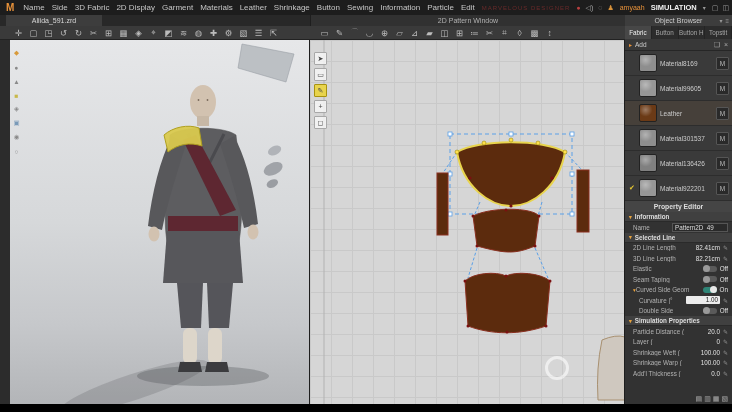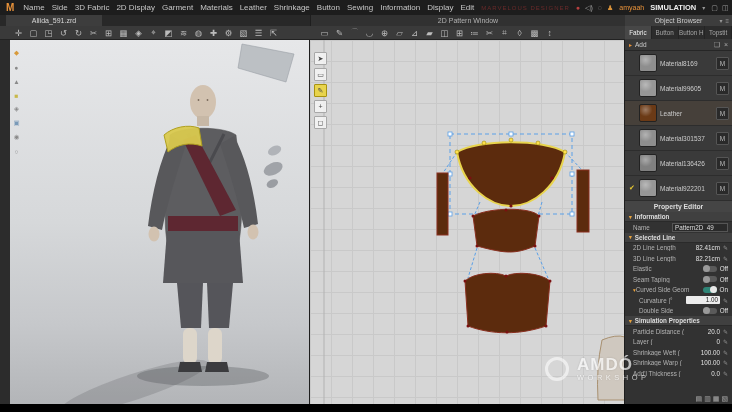--- a/index.html
+++ b/index.html
@@ -112,21 +112,21 @@
         <span class="menu-item">Side</span>
         <span class="menu-item">3D Fabric</span>
         <span class="menu-item">2D Display</span>
         <span class="menu-item">Garment</span>
         <span class="menu-item">Materials</span>
         <span class="menu-item">Leather</span>
         <span class="menu-item">Shrinkage</span>
         <span class="menu-item">Button</span>
         <span class="menu-item">Sewing</span>
         <span class="menu-item">Information</span>
-        <span class="menu-item">Display</span>
+        <span class="menu-item">Particle</span>
         <span class="menu-item">Edit</span>
       </span>
     <span id="mb-right">
       <span id="faint-title">MARVELOUS DESIGNER</span>
       <span id="mb-icons" style="display:flex;gap:5px;align-items:center;">
           <span class="mb-icon" style="color: rgb(184, 64, 64);">●</span>
           <span class="mb-icon" style="color: rgb(168, 168, 168);">◁)</span>
           <span class="mb-icon" style="color: rgb(168, 168, 168);">◌</span>
           <span class="mb-icon" style="color: rgb(216, 146, 58);">♟</span>
         </span>
@@ -479,19 +479,15 @@
         <span class="mb-icon">▤</span>
         <span class="mb-icon">▥</span>
         <span class="mb-icon">▦</span>
         <span class="mb-icon">▧</span>
       </div>
   </div>
 
   <div id="bottombar"></div>
   <div id="watermark">
     <div id="wm-ring"></div>
-    <div id="wm-text">
-      <span id="wm-line1">AMDÓ</span>
-      <span id="wm-line2">WORKSHOP</span>
-    </div>
   </div>
 
 </div>
 
 </body></html>

